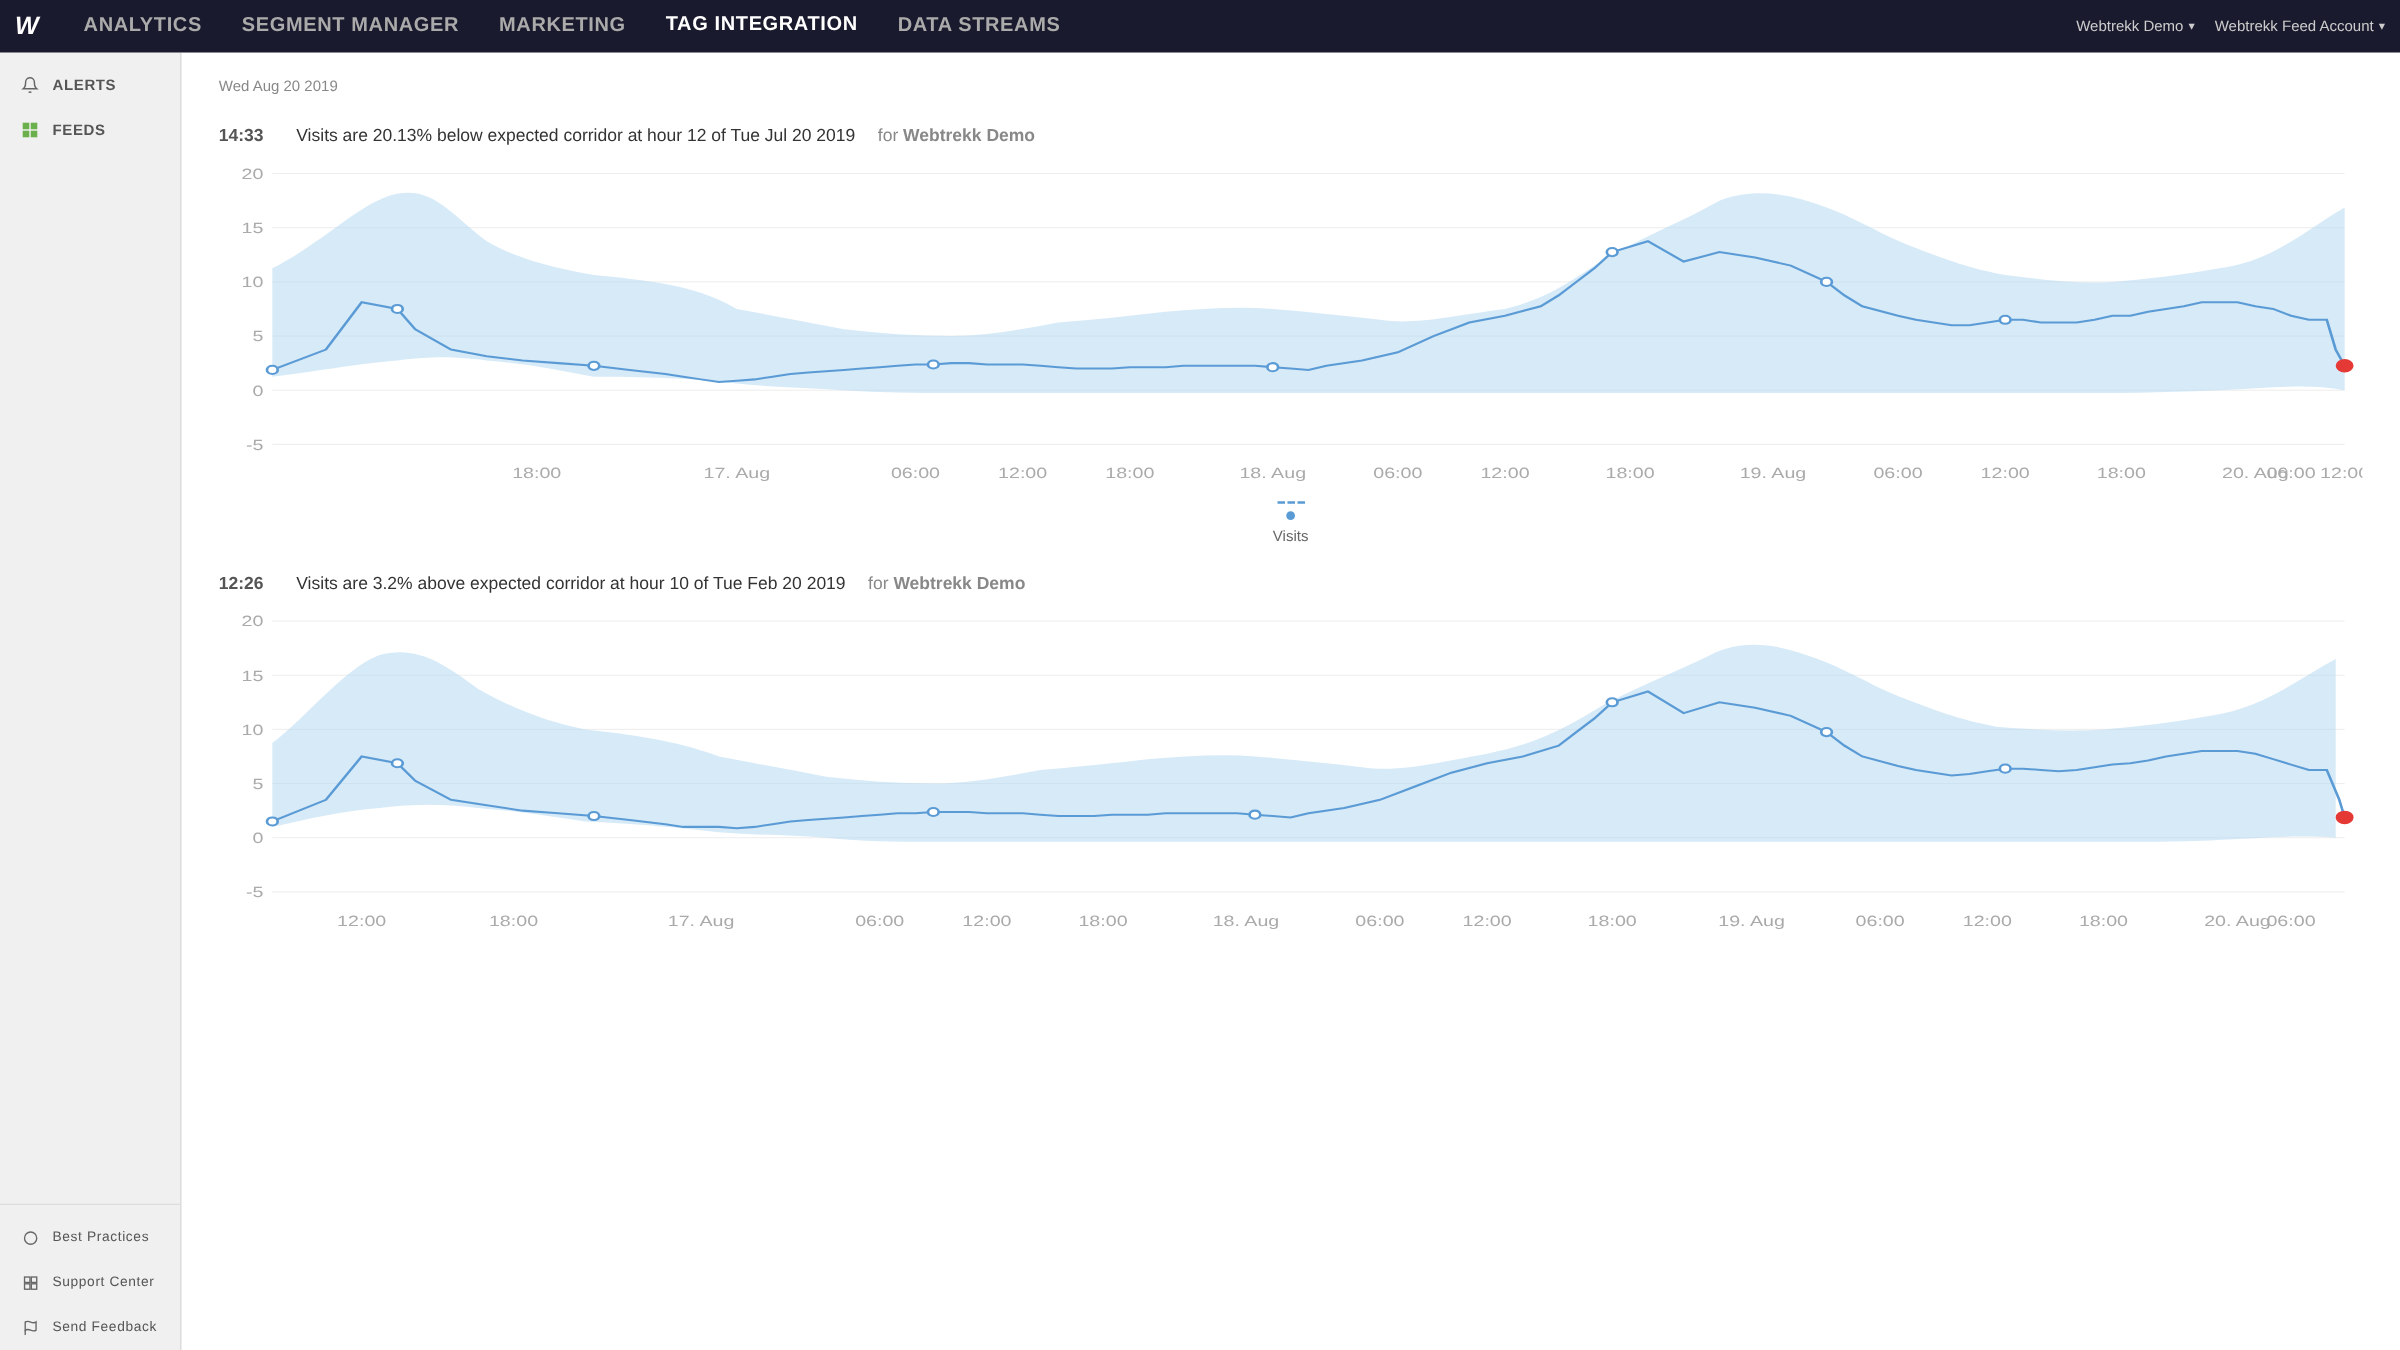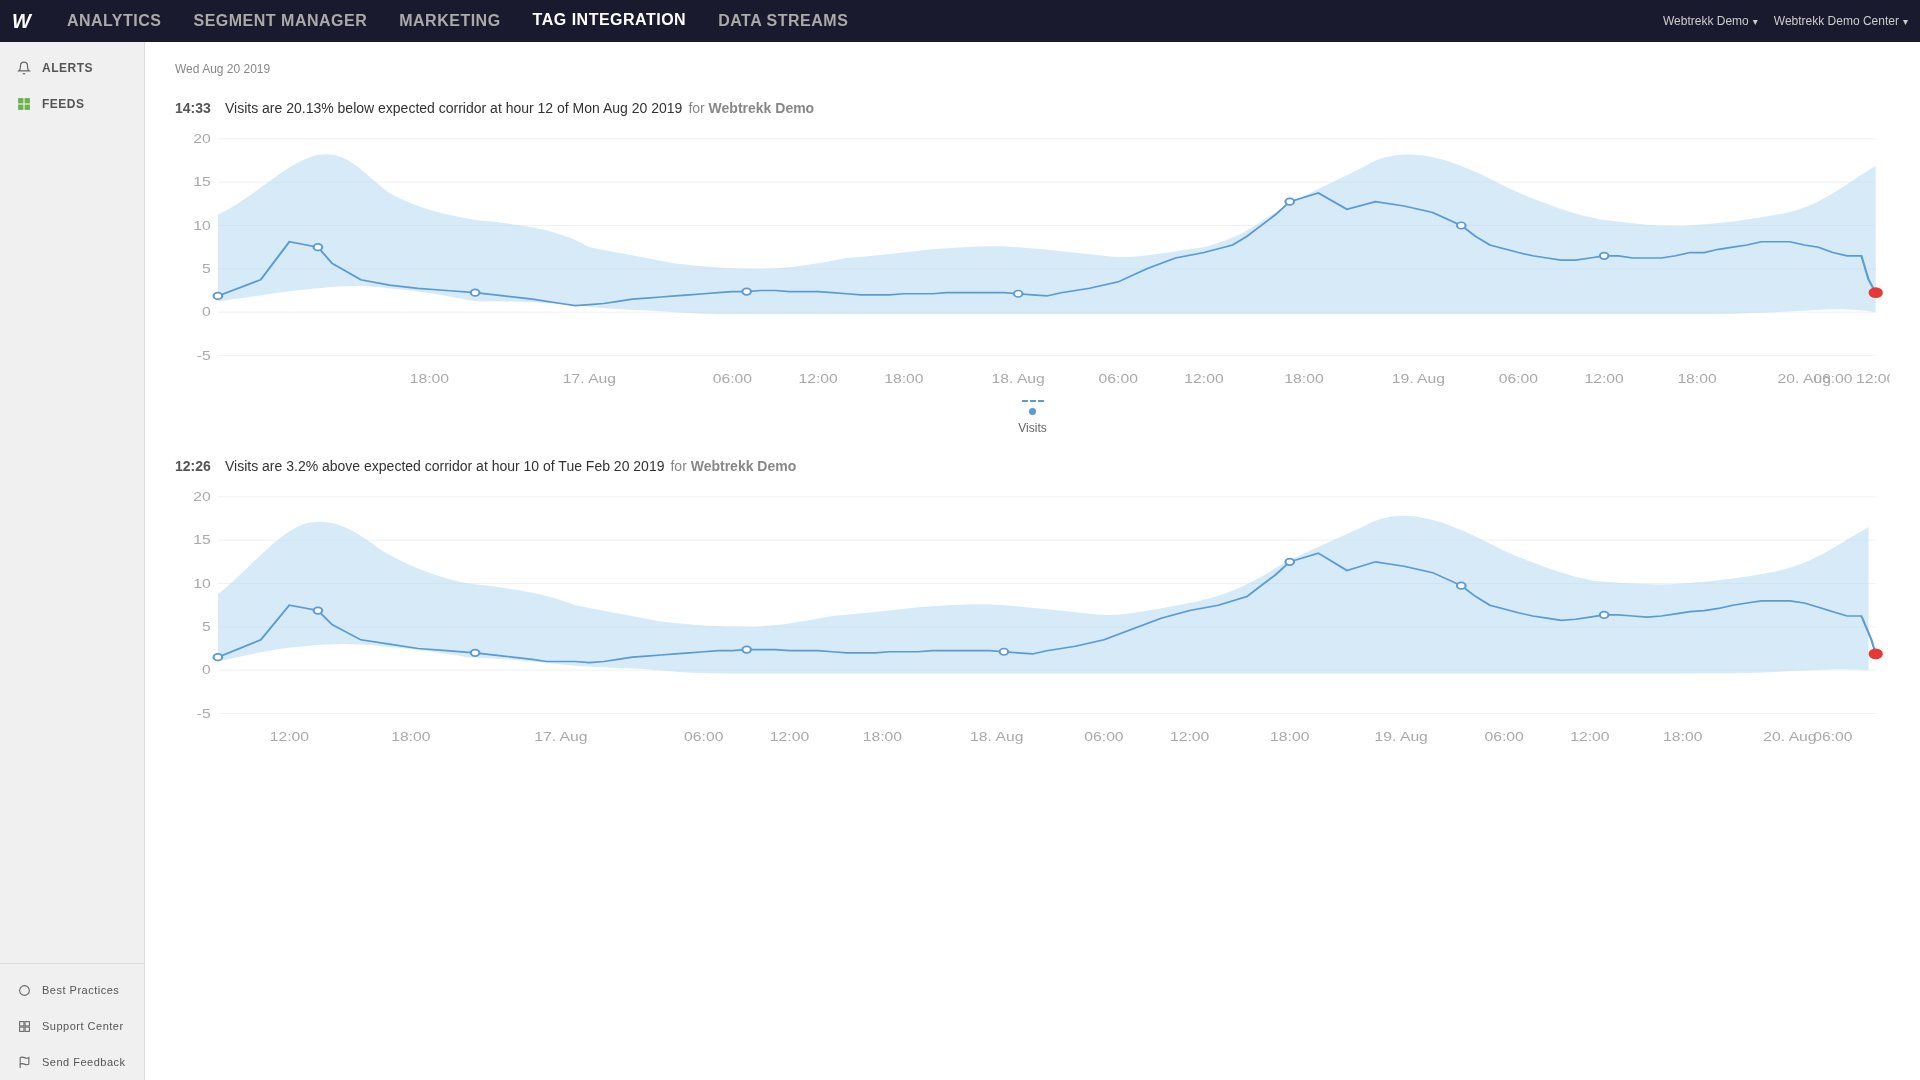--- a/index.html
+++ b/index.html
@@ -111,20 +111,21 @@
       margin-bottom: 24px;
     }
 
     
     .alert-card {
       margin-bottom: 40px;
     }
     .alert-header {
       display: flex;
       align-items: baseline;
+      gap: 12px;
       margin-bottom: 12px;
     }
     .alert-time {
       font-size: 14px;
       font-weight: 600;
       color: #555;
       min-width: 50px;
     }
     .alert-message {
       font-size: 14px;
@@ -168,21 +169,21 @@
     <div class="nav-item">MARKETING</div>
     <div class="nav-item active">TAG INTEGRATION</div>
     <div class="nav-item">DATA STREAMS</div>
   </div>
   <div class="nav-right">
     <div class="nav-dropdown">
       <span>Webtrekk Demo</span>
       <span class="arrow">▾</span>
     </div>
     <div class="nav-dropdown">
-      <span>Webtrekk Demo Center</span>
+      <span>Webtrekk Feed Account</span>
       <span class="arrow">▾</span>
     </div>
   </div>
 </nav>
 
 <aside class="sidebar">
   <div class="sidebar-item">
     <span class="icon">
       <svg width="14" height="14" viewBox="0 0 24 24" fill="none" stroke="#666" stroke-width="2">
         <path d="M18 8A6 6 0 0 0 6 8c0 7-3 9-3 9h18s-3-2-3-9"></path>
@@ -234,21 +235,21 @@
     </div>
   </div>
 </aside>
 
 <main class="main">
   <div class="page-date">Wed Aug 20 2019</div>
 
   <div class="alert-card">
     <div class="alert-header">
       <span class="alert-time">14:33</span>
-      <span class="alert-message">Visits are 20.13% below expected corridor at hour 12 of Mon Aug 20 2019</span>
+      <span class="alert-message">Visits are 20.13% below expected corridor at hour 12 of Tue Jul 20 2019</span>
       <span class="alert-for">
         <span>for</span>
         <strong>Webtrekk Demo</strong>
       </span>
     </div>
     <div class="chart-container">
       <svg class="chart-svg" viewBox="0 0 1200 240" preserveAspectRatio="none">
 
         <line x1="30" y1="10" x2="1190" y2="10" stroke="#e8e8e8" stroke-width="0.5"></line>
         <line x1="30" y1="50" x2="1190" y2="50" stroke="#e8e8e8" stroke-width="0.5"></line>

